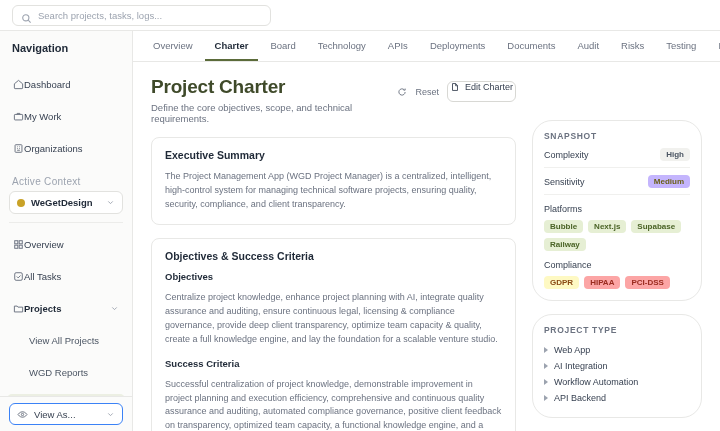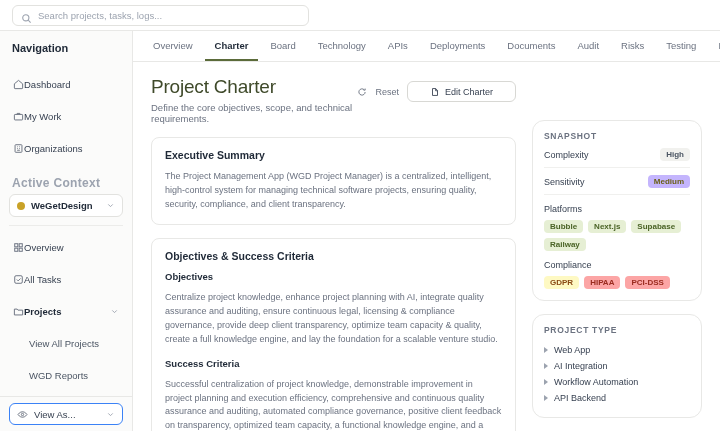--- a/index.html
+++ b/index.html
@@ -16,21 +16,21 @@
   .topbar {
     height: 31px;
     border-bottom: 1px solid #e8e8e6;
     background: #ffffff;
     display: flex; align-items: center;
     padding: 0 12px;
     flex: 0 0 31px;
   }
   .searchbox {
     display: flex; align-items: center;
-    width: 297px; height: 21px;
+    width: 259px; height: 21px;
     border: 1px solid #e2e2df;
     border-radius: 6px;
     background: #fff;
     padding: 0 8px;
     gap: 6px;
   }
   .searchbox .ico { width: 11px; height: 11px; display: block; color: #9ca3af; }
   .search-input {
     border: none; outline: none; flex: 1;
     font-family: "Liberation Sans", sans-serif;
@@ -69,23 +69,22 @@
   .sb-item.active {
     background: #ecefe3;
     color: #2f3b22;
     font-weight: bold;
   }
   .sb-item.group { font-weight: bold; color: #1f2937; }
   .sb-item .chev { margin-left: auto; width: 9px; height: 9px; color: #9ca3af; }
 
   .ctx-block { padding: 6px 9px 4px 9px; }
   .ctx-label {
-    font-size: 12px; color: #9ca3af; letter-spacing: .3px;
+    font-size: 10px; color: #9ca3af; letter-spacing: .3px;
     padding: 0 3px 4px 3px;
-    font-weight: bold;
   }
   .ctx-select {
     display: flex; align-items: center; gap: 6px;
     height: 23px; border: 1px solid #e2e2df; border-radius: 6px;
     background: #fff; padding: 0 7px;
     font-size: 9.5px; color: #1f2937; font-weight: bold;
   }
   .ctx-dot { width: 8px; height: 8px; border-radius: 50%; background: #c9a227; flex: 0 0 8px; }
   .ctx-select .chev { margin-left: auto; width: 9px; height: 9px; color: #9ca3af; }
   .sb-divider { height: 1px; background: #ececea; margin: 4px 9px; }
@@ -122,53 +121,53 @@
     white-space: nowrap;
   }
   .tab.active { color: #1f2937; font-weight: bold; border-bottom-color: #5b6b3a; }
 
   .content { flex: 1; overflow: hidden; padding: 14px 18px 0 18px; display: flex; gap: 16px; }
   .col-left { flex: 1; min-width: 0; }
   .col-right { width: 170px; flex: 0 0 170px; }
 
   .page-head { display: flex; align-items: flex-start; }
   .page-head .txt { flex: 1; }
-  .page-title { font-size: 19px; font-weight: normal; color: #3f4a2a; letter-spacing: -0.2px; }
+  .page-title { font-size: 19px; font-weight: bold; color: #3f4a2a; letter-spacing: -0.2px; }
   .page-sub { font-size: 9.5px; color: #6b7280; margin-top: 4px; }
   .head-actions { display: flex; align-items: center; gap: 8px; padding-top: 5px; }
   .btn-ghost {
     display: flex; align-items: center; gap: 8px;
     font-size: 9px; color: #6b7280; cursor: pointer;
     background: transparent; border: none;
     font-family: "Liberation Sans", sans-serif;
   }
   .btn-outline {
-    display: flex; align-items: center; gap: 5px;
-    height: 21px; padding: 0 22px;
+    display: flex; gap: 5px;
+    height: 21px; padding: 0 2px;
     border: 1px solid #d8d8d4; border-radius: 6px;
     background: #fff; font-size: 9px; color: #374151; cursor: pointer;
     font-family: "Liberation Sans", sans-serif;
   }
   .btn-outline .ico, .btn-ghost .ico { width: 10px; height: 10px; }
 
   .card {
     border: 1px solid #e8e8e6;
     border-radius: 8px;
     background: #fff;
     margin-top: 13px;
     padding: 11px 13px 12px 13px;
   }
   .card-title { font-size: 10.5px; font-weight: bold; color: #1f2937; }
   .card-body { font-size: 9px; color: #6b7280; line-height: 1.55; margin-top: 9px; }
   .sub-head { font-size: 9.5px; font-weight: bold; color: #1f2937; margin-top: 11px; }
   .sub-head.first { margin-top: 9px; }
 
   
   .rail-card {
-    border: 1px solid #e8e8e6; border-radius: 12px; background: #fff;
+    border: 1px solid #e8e8e6; border-radius: 20px; background: #fff;
     padding: 10px 11px 11px 11px;
   }
   .rail-card + .rail-card { margin-top: 13px; }
   .rail-title {
     font-size: 8.5px; font-weight: bold; color: #6b7280;
     letter-spacing: 0.7px;
   }
   .kv {
     display: flex; align-items: center; justify-content: space-between;
     padding: 7px 0 6px 0;

